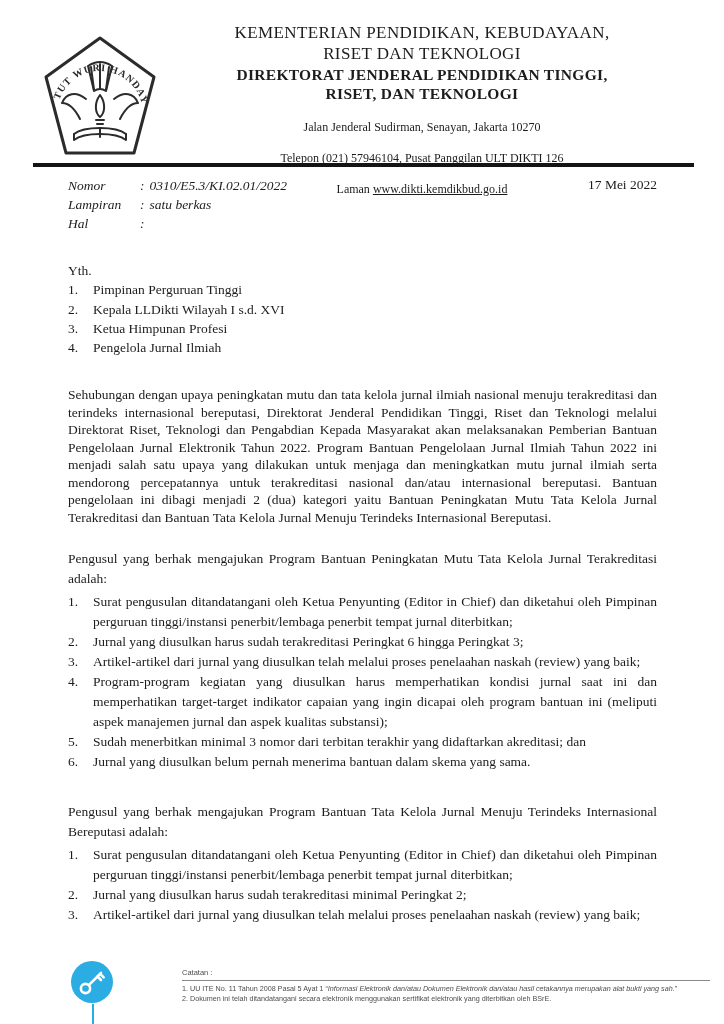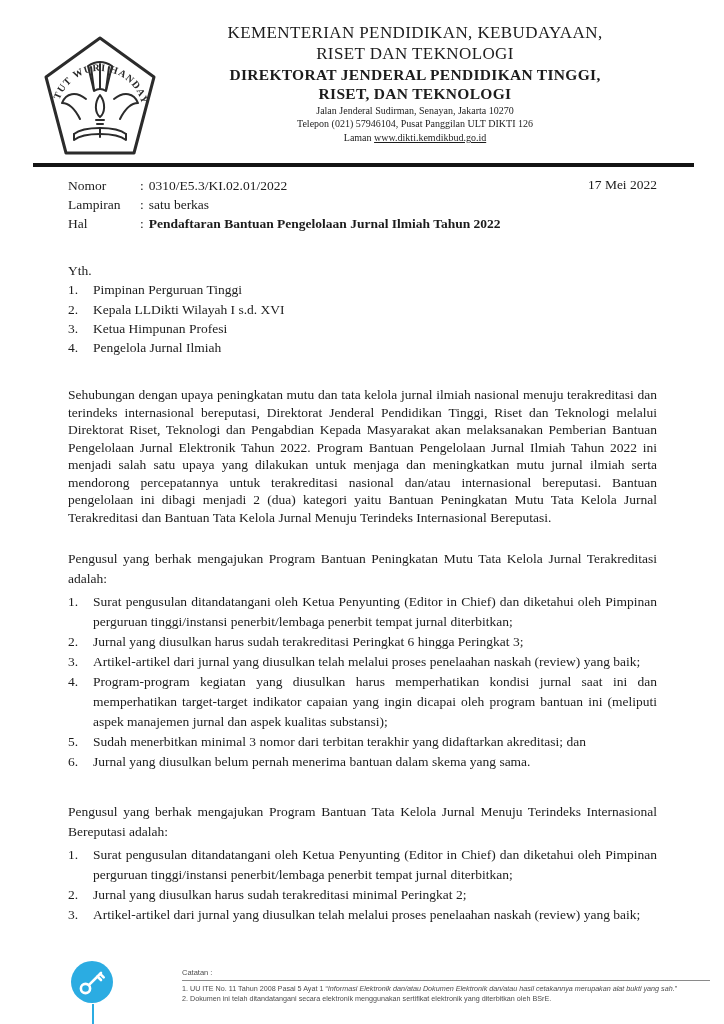--- a/index.html
+++ b/index.html
@@ -8,33 +8,33 @@
     width:724px;height:1024px;
     background:#ffffff;
     font-family:"Liberation Serif","DejaVu Serif",serif;
     color:#1c1c1c;
     overflow:hidden;
     margin:0 auto;
   }
   
   .logo{position:absolute;left:40px;top:32px;width:120px;height:128px;}
   .head-text{
-    position:absolute;left:169px;top:22px;width:492px;
+    position:absolute;left:176px;top:22px;width:492px;
     text-align:center;line-height:1.26;
   }
   .h-min{font-size:17px;letter-spacing:.4px;}
   .h-dir{font-size:15.5px;font-weight:bold;letter-spacing:.3px;}
-  .h-addr{font-size:10px;margin-top:1px;}
+  .h-addr{font-size:12px;margin-top:16px;}
   .h-web a, .h-web .url{color:#1c1c1c;text-decoration:underline;}
   .rule{position:absolute;left:33px;right:30px;top:163px;border-top:4px solid #141414;}
   
   .content{position:absolute;left:68px;right:67px;top:176px;font-size:13.5px;}
   .date{position:absolute;right:0;top:1px;font-size:13.5px;}
   .meta{line-height:19px;}
-  .meta-row{display:flex;}
+  .meta-row{display:flex;font-style:italic;}
   .meta-label{width:72px;flex:none;}
   .meta-colon{flex:none;margin-right:5px;}
   .bold{font-weight:bold;}
   .recipients{margin-top:28px;line-height:19.3px;}
   .r-item{display:flex;}
   .num{width:25px;flex:none;}
   .para{margin:29px 0 0;text-align:justify;line-height:17.5px;}
   .intro{margin:0;text-align:justify;line-height:19.5px;}
   .intro2{margin-top:23px;}
   .intro3{margin-top:30px;}
@@ -103,21 +103,20 @@
         <span>0310/E5.3/KI.02.01/2022</span>
       </div>
       <div class="meta-row">
         <span class="meta-label">Lampiran</span>
         <span class="meta-colon">:</span>
         <span>satu berkas</span>
       </div>
       <div class="meta-row">
         <span class="meta-label">Hal</span>
         <span class="meta-colon">:</span>
-        <span class="bold">Pendaftaran Bantuan Pengelolaan Jurnal Ilmiah Tahun 2022</span>
       </div>
     </div>
 
     <div class="recipients">
       <div>Yth.</div>
       <div class="r-item">
         <span class="num">1.</span>
         <span>Pimpinan Perguruan Tinggi</span>
       </div>
       <div class="r-item">

